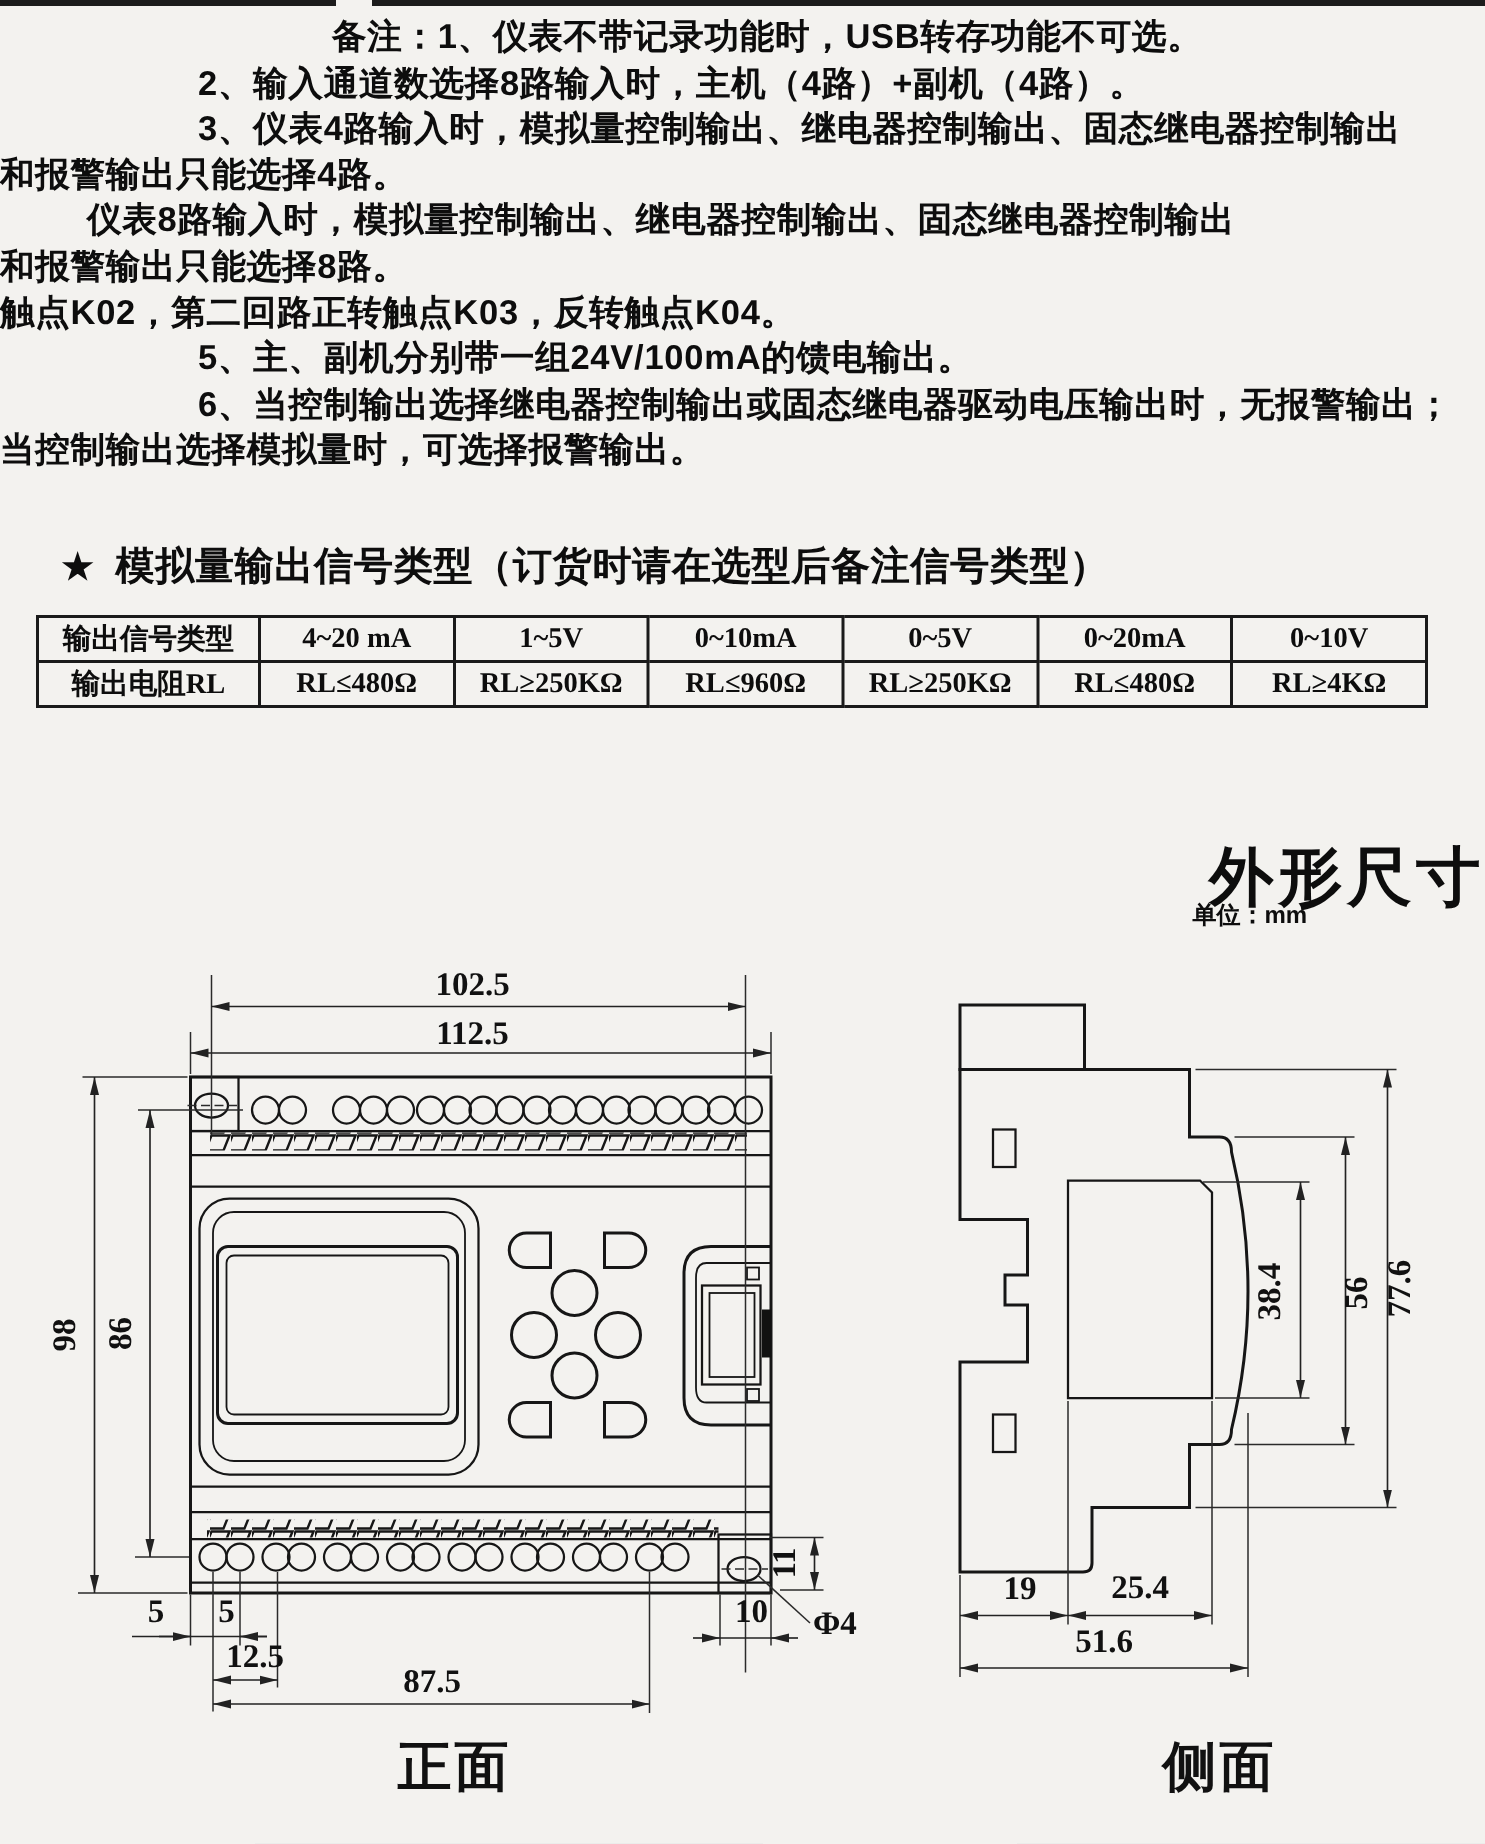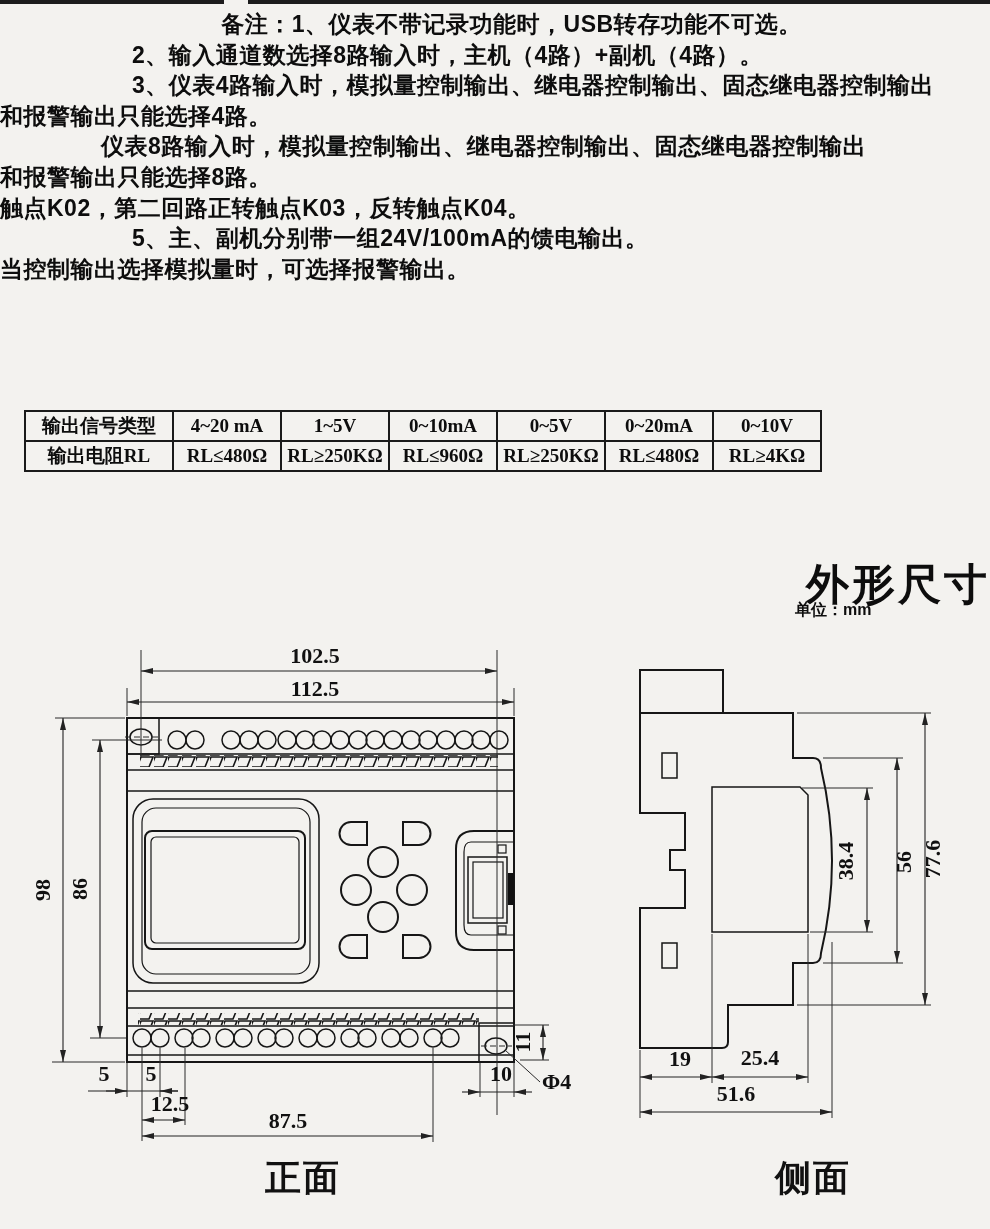--- a/index.html
+++ b/index.html
@@ -5,26 +5,26 @@
   html,body{margin:0;padding:0;background:#e8e8e6;}
   .page{position:relative;width:990px;height:1229px;background:#f3f2ef;overflow:hidden;
         font-family:"Liberation Sans",sans-serif;color:#0d0d0d;}
   .topbar{position:absolute;top:0;left:0;width:990px;height:4px;
           background:linear-gradient(90deg,#1c1c1c 0 224px,#f3f2ef 224px 248px,#1c1c1c 248px 100%);}
   .notes{position:absolute;top:9px;left:0;width:990px;}
   .note-line{font-size:23px;font-weight:bold;line-height:30.6px;white-space:nowrap;
              letter-spacing:0.5px;}
   .n0{padding-left:33px;text-align:center;}
   .n1{padding-left:100px;margin-left:32px;}
-  .n15{padding-left:101px;}
+  .n15{padding-left:58px;}
   .n2{}
   .star-row{position:absolute;top:360px;left:41px;font-size:26px;font-weight:bold;
             white-space:nowrap;letter-spacing:0.5px;}
   .star-row .star{font-size:24px;margin-right:14px;}
-  table.sig{position:absolute;top:410px;left:24px;width:798px;border-collapse:collapse;
+  table.sig{position:absolute;top:410px;left:24px;width:928px;border-collapse:collapse;
             table-layout:fixed;}
   table.sig td{border:2px solid #1a1a1a;height:28px;text-align:center;vertical-align:middle;
             font-family:"Liberation Serif",serif;font-weight:bold;font-size:19px;padding:0;}
   .dims-title{position:absolute;top:556px;left:0;width:990px;text-align:right;
               font-size:43px;font-weight:bold;letter-spacing:3px;}
   .dims-unit{position:absolute;top:600px;left:795px;font-size:16px;font-weight:bold;}
   svg.drawing{position:absolute;top:630px;left:0;}
   .ol{fill:none;stroke:#161616;stroke-width:2;}
   .o15{fill:none;stroke:#161616;stroke-width:1.5;}
   .o12{fill:none;stroke:#161616;stroke-width:1.2;}
@@ -45,23 +45,27 @@
 
   <div class="notes">
     <div class="note-line n0">备注：1、仪表不带记录功能时，USB转存功能不可选。</div>
     <div class="note-line n1">2、输入通道数选择8路输入时，主机（4路）+副机（4路）。</div>
     <div class="note-line n1">3、仪表4路输入时，模拟量控制输出、继电器控制输出、固态继电器控制输出</div>
     <div class="note-line n2">和报警输出只能选择4路。</div>
     <div class="note-line n15">仪表8路输入时，模拟量控制输出、继电器控制输出、固态继电器控制输出</div>
     <div class="note-line n2">和报警输出只能选择8路。</div>
     <div class="note-line n2">触点K02，第二回路正转触点K03，反转触点K04。</div>
     <div class="note-line n1">5、主、副机分别带一组24V/100mA的馈电输出。</div>
+    <div class="note-line n1">6、当控制输出选择继电器控制输出或固态继电器驱动电压输出时，无报警输出；</div>
     <div class="note-line n2">当控制输出选择模拟量时，可选择报警输出。</div>
   </div>
 
+  <div class="star-row">
+    <span class="star">★</span><span>模拟量输出信号类型（订货时请在选型后备注信号类型）</span>
+  </div>
 
   <table class="sig">
     <colgroup>
         <col style="width:148px">
         <col>
         <col>
         <col>
         <col>
         <col>
         <col>

